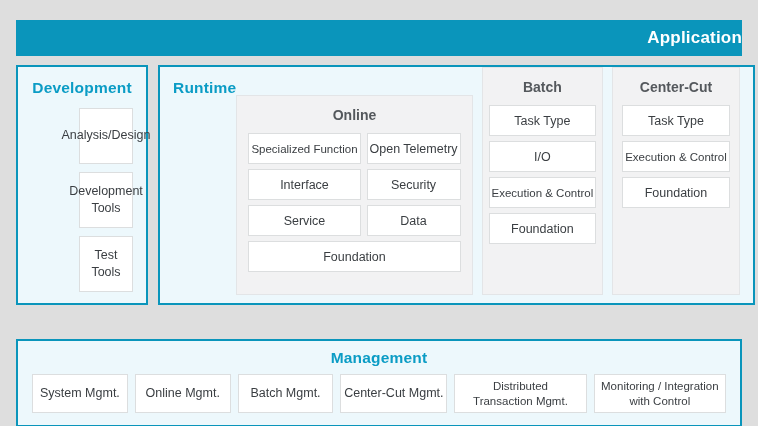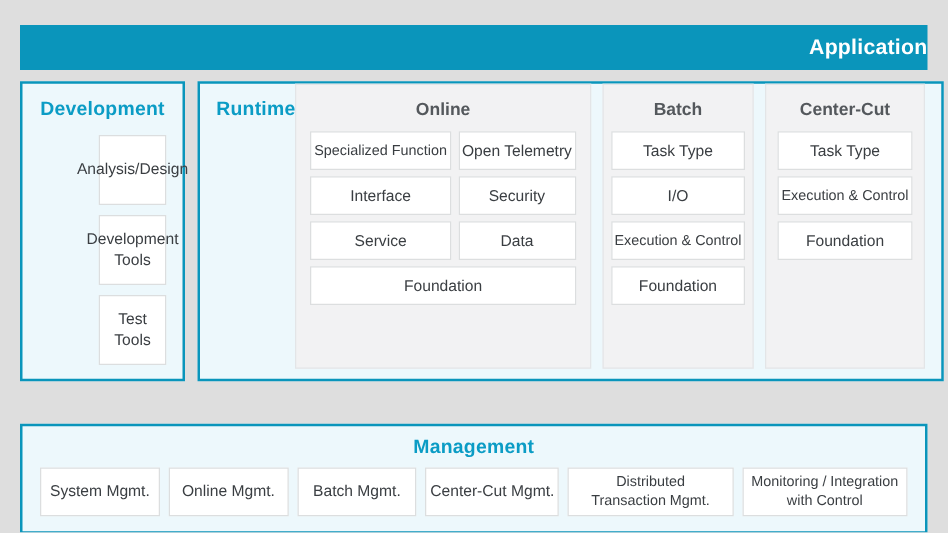--- a/index.html
+++ b/index.html
@@ -50,21 +50,21 @@
   .runtime .panel-title{padding:12px 0 10px;}
   .subpanels{display:flex;gap:9px;flex:1;}
   .subpanel{
     background:var(--subpanel-bg);border:1px solid var(--subpanel-border);
     display:flex;flex-direction:column;
   }
   .subpanel-title{
     font-size:14px;font-weight:700;color:var(--subtitle-text);
     text-align:center;padding:11px 0 10px;
   }
-  .online{flex:2.08;padding:0 11px 8px;}
+  .online{flex:2.08;padding:0 11px 8px;margin-top:28px;}
   .batch{flex:1;padding:0 6px 8px;}
   .centercut{flex:1.09;padding:0 9px 8px;}
   .online-grid{display:grid;grid-template-columns:1fr 1fr;gap:5px 6px;}
   .col{display:flex;flex-direction:column;gap:5px;}
   .rt-box{
     background:#fff;border:1px solid var(--box-border);
     height:31px;display:flex;align-items:center;justify-content:center;
     font-size:12.5px;color:var(--box-text);white-space:nowrap;padding:0 2px;
   }
   .rt-box.condensed{font-size:11.5px;}

